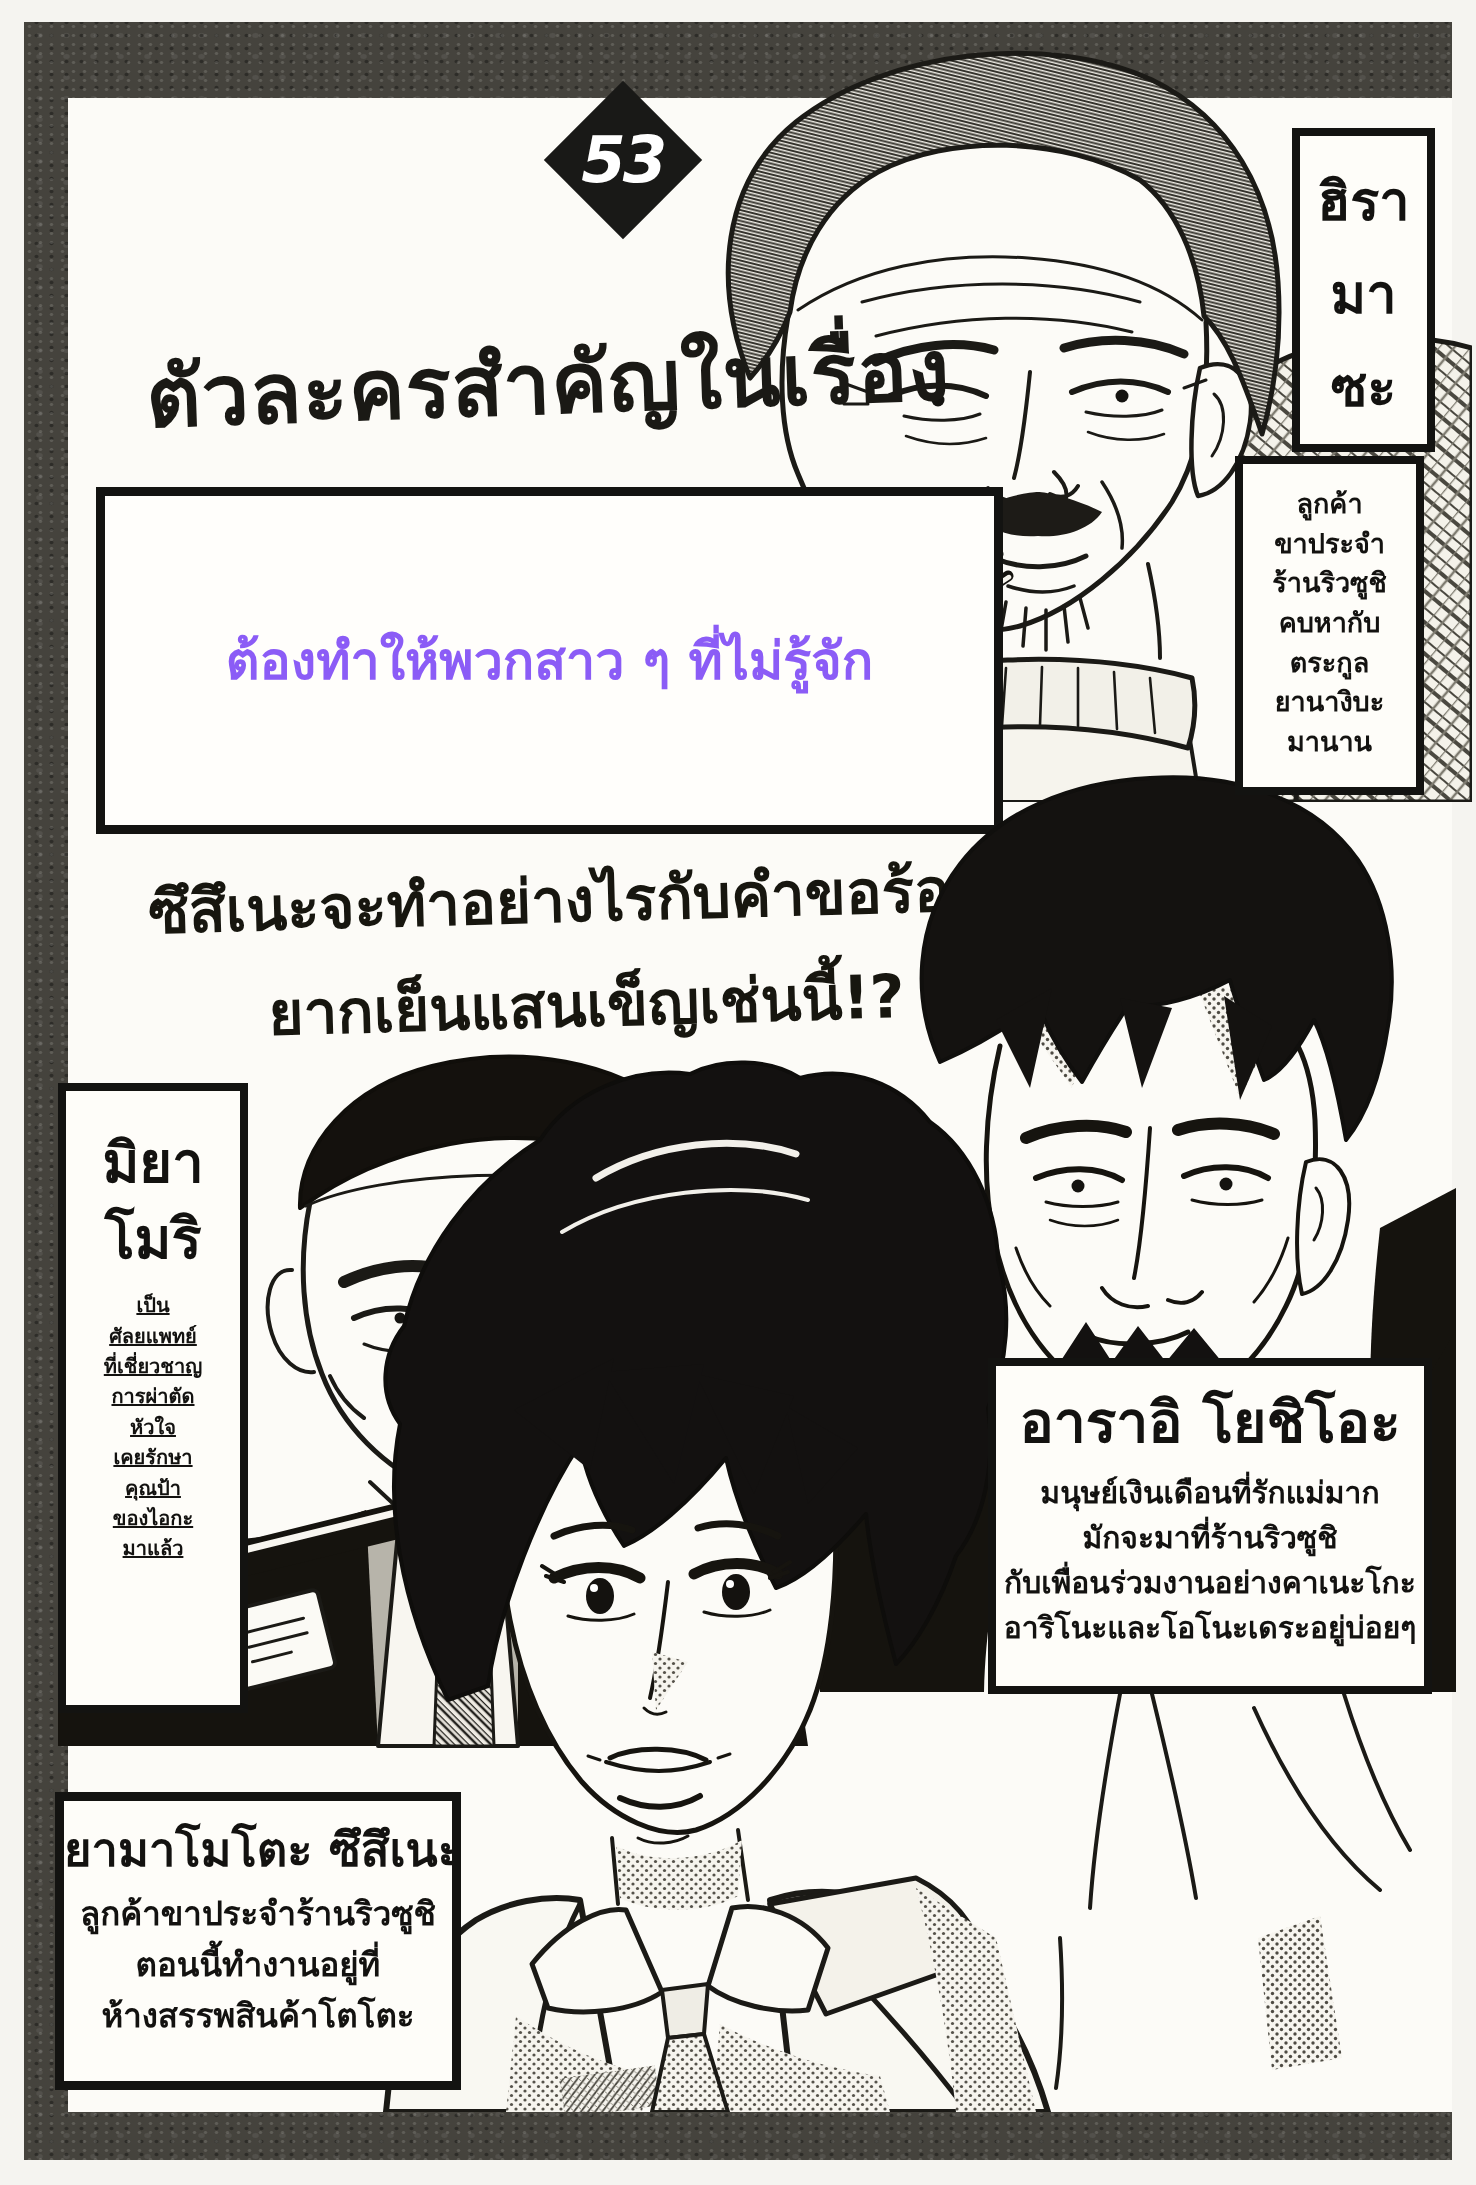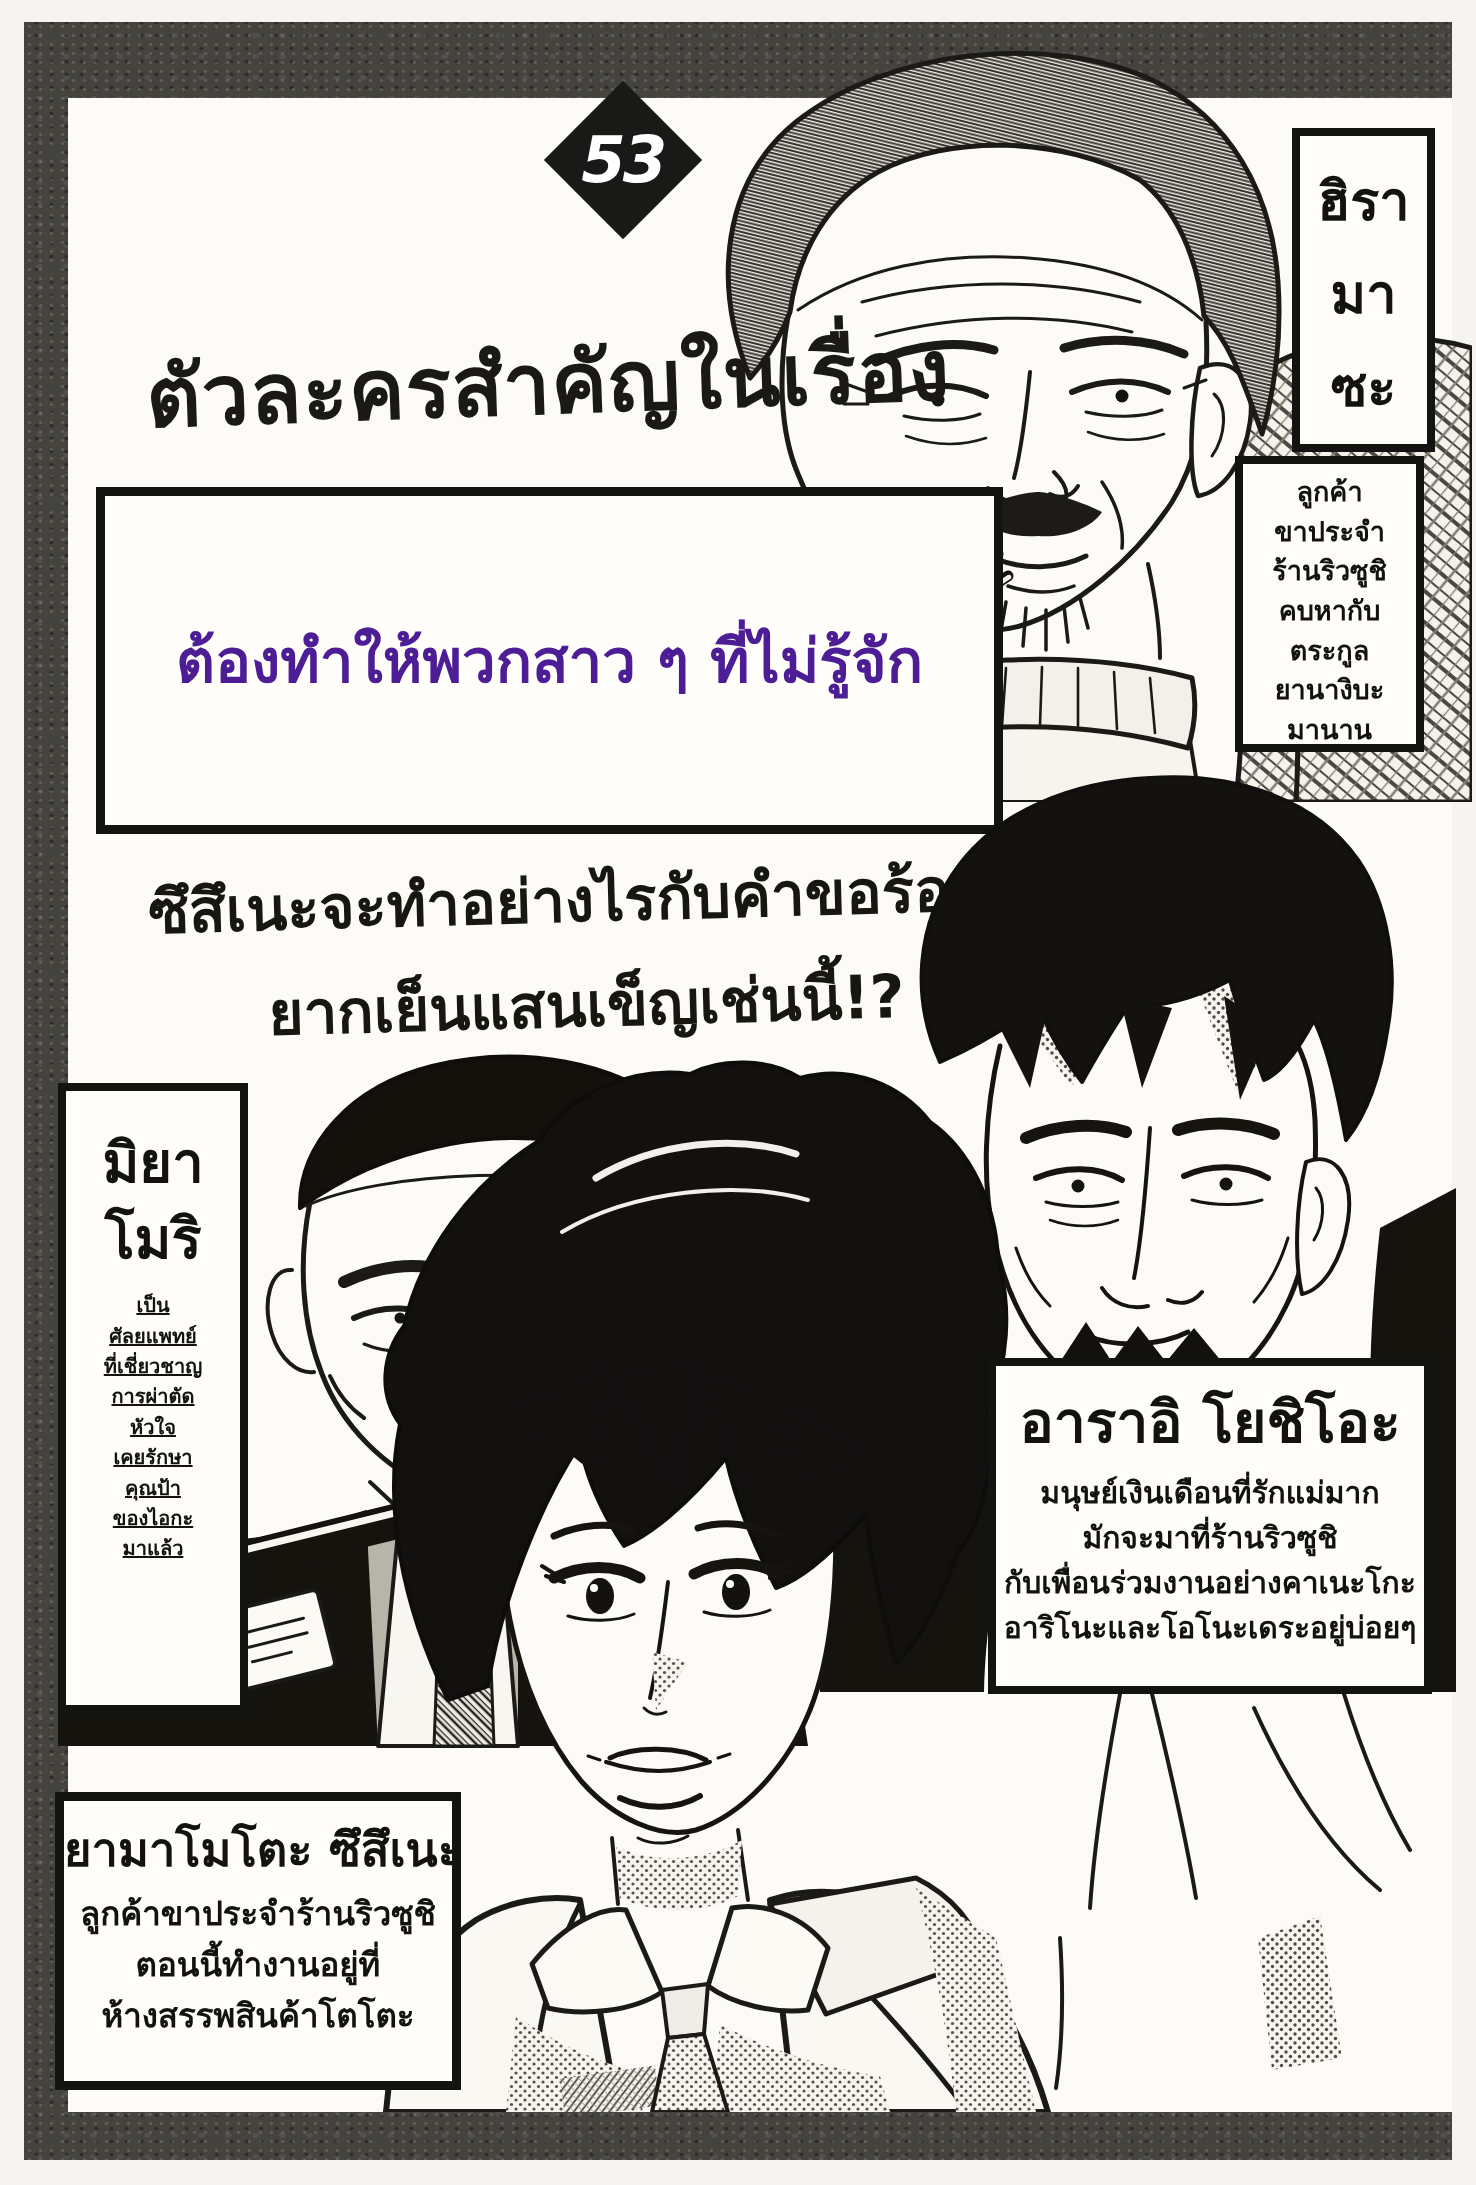--- a/index.html
+++ b/index.html
@@ -38,37 +38,37 @@
     font-size:84px;font-weight:900;color:#1a1915;
     transform:rotate(-2deg);white-space:nowrap;letter-spacing:1px;
   }
   .tagline-box{
     position:absolute;left:96px;top:487px;width:907px;height:347px;
     background:#fffefb;border:9px solid #131311;box-sizing:border-box;
     display:flex;flex-direction:column;justify-content:center;gap:10px;
     text-align:center;overflow:hidden;
   }
   .tagline-box .line{
-    font-size:60px;font-weight:900;color:#4c1d95;line-height:1.5;white-space:nowrap;
+    font-size:52px;font-weight:900;color:#8b5cf6;line-height:1.5;white-space:nowrap;
   }
   .question{
     position:absolute;left:100px;top:848px;width:970px;
     text-align:center;transform:rotate(-1.6deg);
     font-size:60px;font-weight:900;color:#17160f;line-height:1.75;
   }
   .question .line{white-space:nowrap;}
   .cbox{
     position:absolute;background:#fefdf9;border:8px solid #131311;
     box-sizing:border-box;text-align:center;color:#131210;overflow:hidden;
   }
   .cbox .nm{font-weight:800;white-space:nowrap;}
   .cbox .ds{font-weight:700;white-space:nowrap;}
   #hira-name{left:1292px;top:128px;width:143px;height:324px;padding-top:20px;}
   #hira-name .nm{font-size:54px;line-height:1.72;}
-  #hira-desc{left:1235px;top:456px;width:189px;height:296px;padding-top:8px;}
+  #hira-desc{left:1235px;top:456px;width:189px;height:339px;padding-top:20px;}
   #hira-desc .ds{font-size:27px;line-height:1.47;}
   #miya-box{left:58px;top:1083px;width:190px;height:630px;padding-top:34px;}
   #miya-box .nm{font-size:56px;line-height:1.35;}
   #miya-box .ds{font-size:20px;line-height:1.52;text-decoration:underline;}
   #miya-box .gap{height:14px;}
   #arai-box{left:988px;top:1358px;width:444px;height:336px;padding-top:22px;}
   #arai-box .nm{font-size:57px;line-height:1.2;}
   #arai-box .ds{font-size:30px;line-height:1.5;}
   #arai-box .gap{height:14px;}
   #yama-box{left:55px;top:1792px;width:406px;height:298px;border-width:9px;padding-top:18px;}

